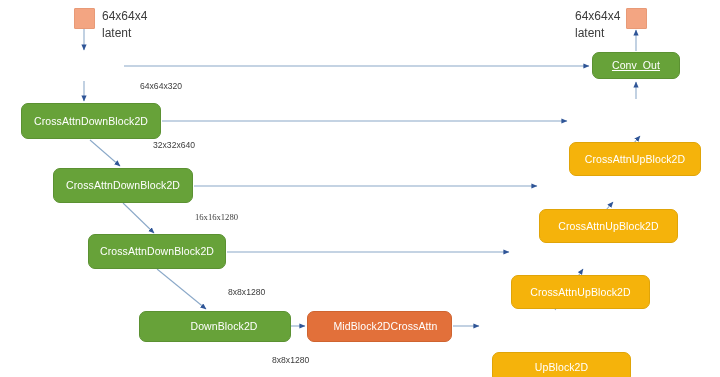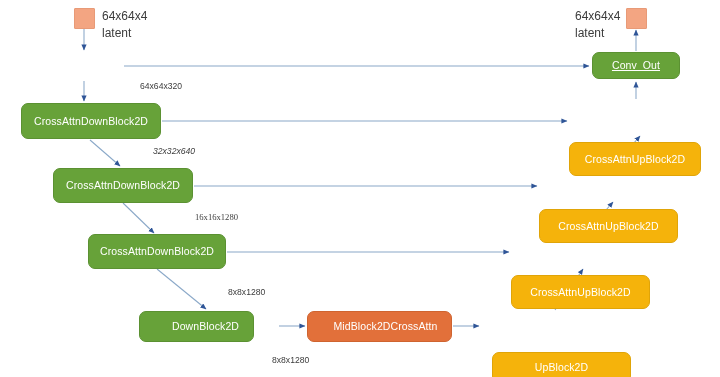--- a/index.html
+++ b/index.html
@@ -121,37 +121,37 @@
     <div>latent</div>
   </div>
 
 
   <div class="node green" style="left:21px; top:103px; width:140px; height:36px;">CrossAttnDownBlock2D</div>
 
   <div class="node green" style="left:53px; top:168px; width:140px; height:35px;">CrossAttnDownBlock2D</div>
 
   <div class="node green" style="left:88px; top:234px; width:138px; height:35px;">CrossAttnDownBlock2D</div>
 
-  <div class="node green" style="left:139px; top:311px; width:115px; height:31px;padding-left:18px;">DownBlock2D</div>
+  <div class="node green" style="left:139px; top:311px; width:152px; height:31px;padding-left:18px;">DownBlock2D</div>
 
   <div class="node terracotta" style="left:307px; top:311px; width:145px; height:31px;">MidBlock2DCrossAttn</div>
 
   <div class="node amber" style="left:492px; top:311px; width:139px; height:31px;">UpBlock2D</div>
 
   <div class="node amber" style="left:511px; top:234px; width:139px; height:34px;">CrossAttnUpBlock2D</div>
 
   <div class="node amber" style="left:539px; top:168px; width:139px; height:34px;">CrossAttnUpBlock2D</div>
 
   <div class="node amber" style="left:569px; top:101px; width:132px; height:34px;">CrossAttnUpBlock2D</div>
 
   <div class="node green" style="left:592px; top:52px; width:88px; height:27px;text-decoration:underline;">Conv_Out</div>
 
   <div class="dimlabel" style="left:140px; top:81px;">64x64x320</div>
 
-  <div class="dimlabel" style="left:153px; top:146px;font-style:italic;">32x32x640</div>
+  <div class="dimlabel" style="left:153px; top:140px;">32x32x640</div>
 
   <div class="dimlabel" style="left:195px; top:212px;font-family:Liberation Serif, serif;">16x16x1280</div>
 
   <div class="dimlabel" style="left:228px; top:287px;">8x8x1280</div>
 
   <div class="dimlabel" style="left:272px; top:355px;">8x8x1280</div>
 
 </div>
 
 </body></html>

